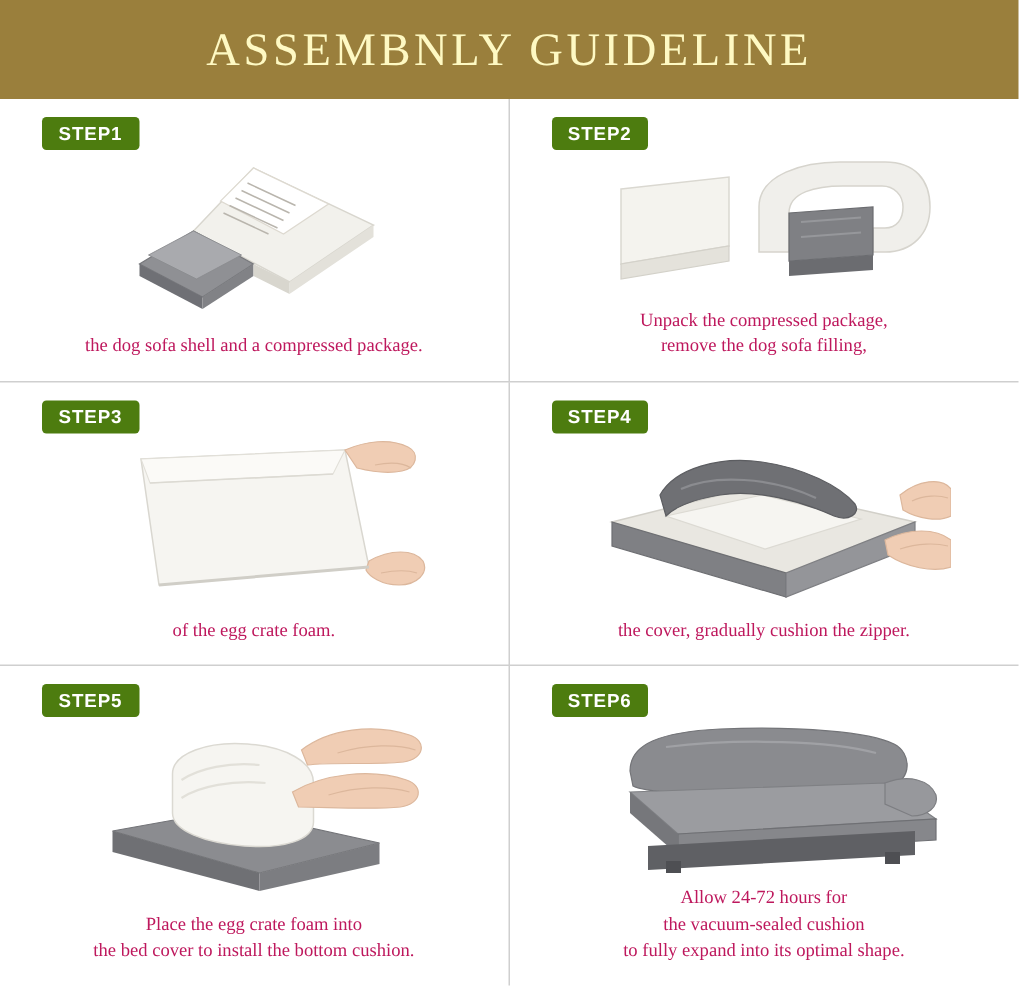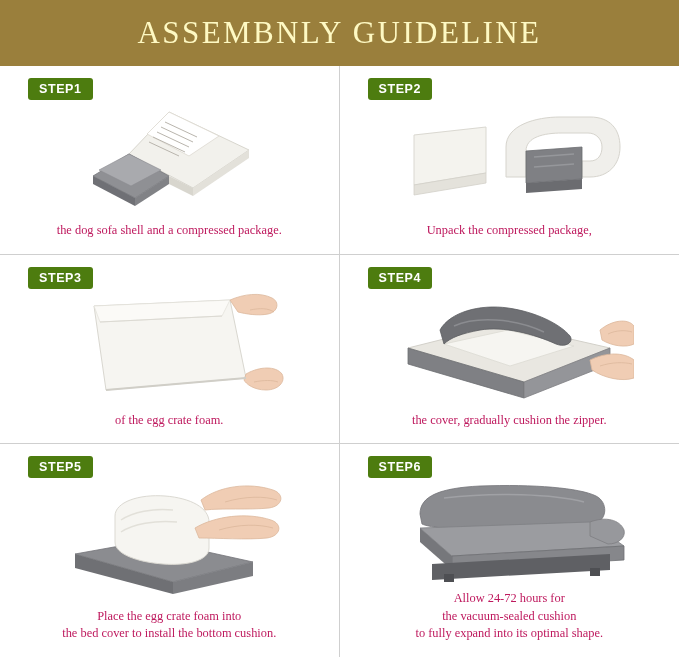--- a/index.html
+++ b/index.html
@@ -141,20 +141,21 @@
           <path d="M112,42 C112,20 142,12 166,12 L196,12 C216,12 226,24 226,42 C226,60 214,72 196,72 L188,72 L188,56 L196,56 C204,56 208,50 208,42 C208,34 202,28 194,28 L168,28 C150,28 132,32 132,46 L132,72 L112,72 Z" fill="#f0efeb" stroke="#d6d4cd" stroke-width="1"></path>
 
           <polygon points="132,46 188,42 188,74 132,78" fill="#7f8084" stroke="#6b6c70" stroke-width="0.8"></polygon>
           <polygon points="132,78 188,74 188,84 132,88" fill="#6b6c70"></polygon>
           <path d="M140,52 L180,49" stroke="#96979b" stroke-width="1.5" fill="none"></path>
           <path d="M140,62 L180,59" stroke="#96979b" stroke-width="1.5" fill="none"></path>
         </svg>
       </div>
       <div class="caption">
         <span class="caption-line">Unpack the compressed package,</span>
+        <span class="caption-line">remove the dog sofa filling,</span>
       </div>
     </div>
 
     <div class="cell cell-border-right cell-border-bottom">
       <div class="step-badge">STEP3</div>
       <div class="art">
         <svg width="230" height="120" viewBox="0 0 230 120" aria-hidden="true">
 
           <polygon points="40,20 176,14 192,92 52,104" fill="#f6f5f1" stroke="#d9d7d0" stroke-width="1"></polygon>
           <polygon points="40,20 176,14 168,30 46,36" fill="#fbfaf7" stroke="#e1dfd8" stroke-width="0.7"></polygon>

